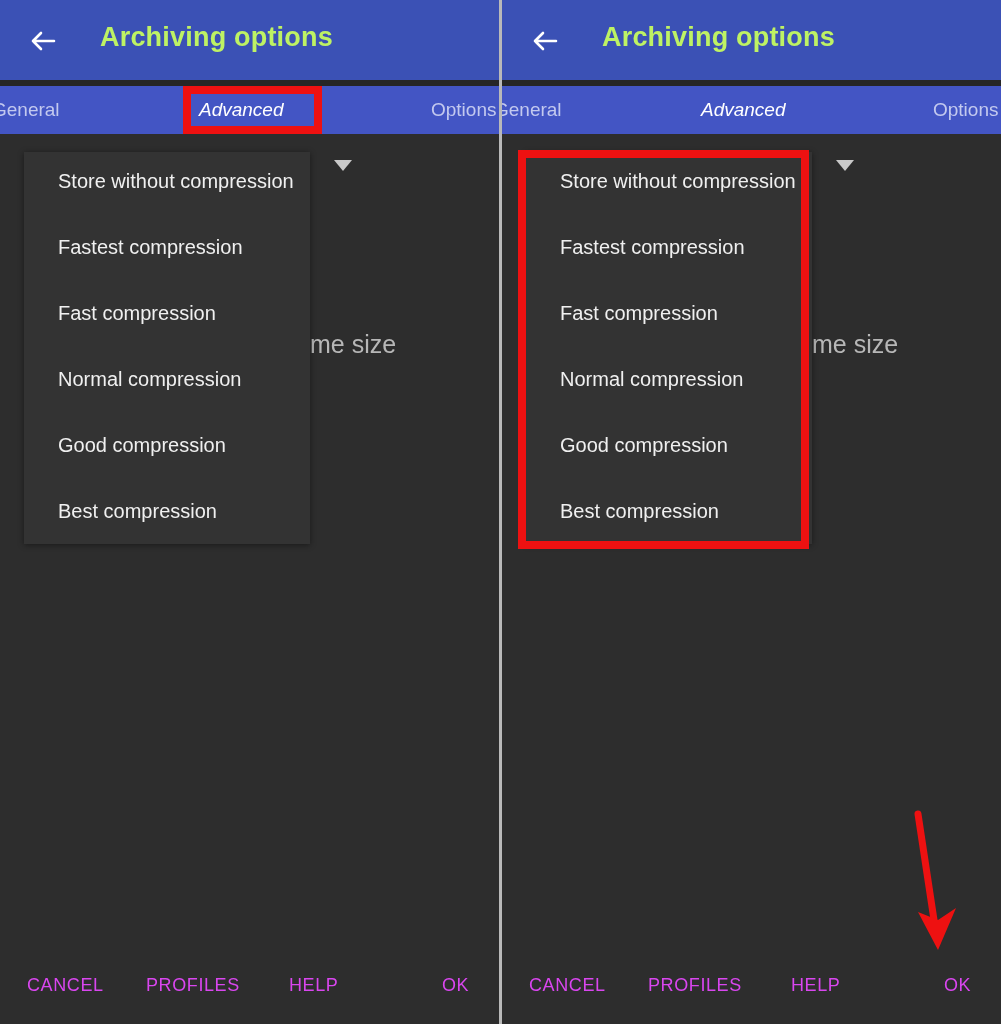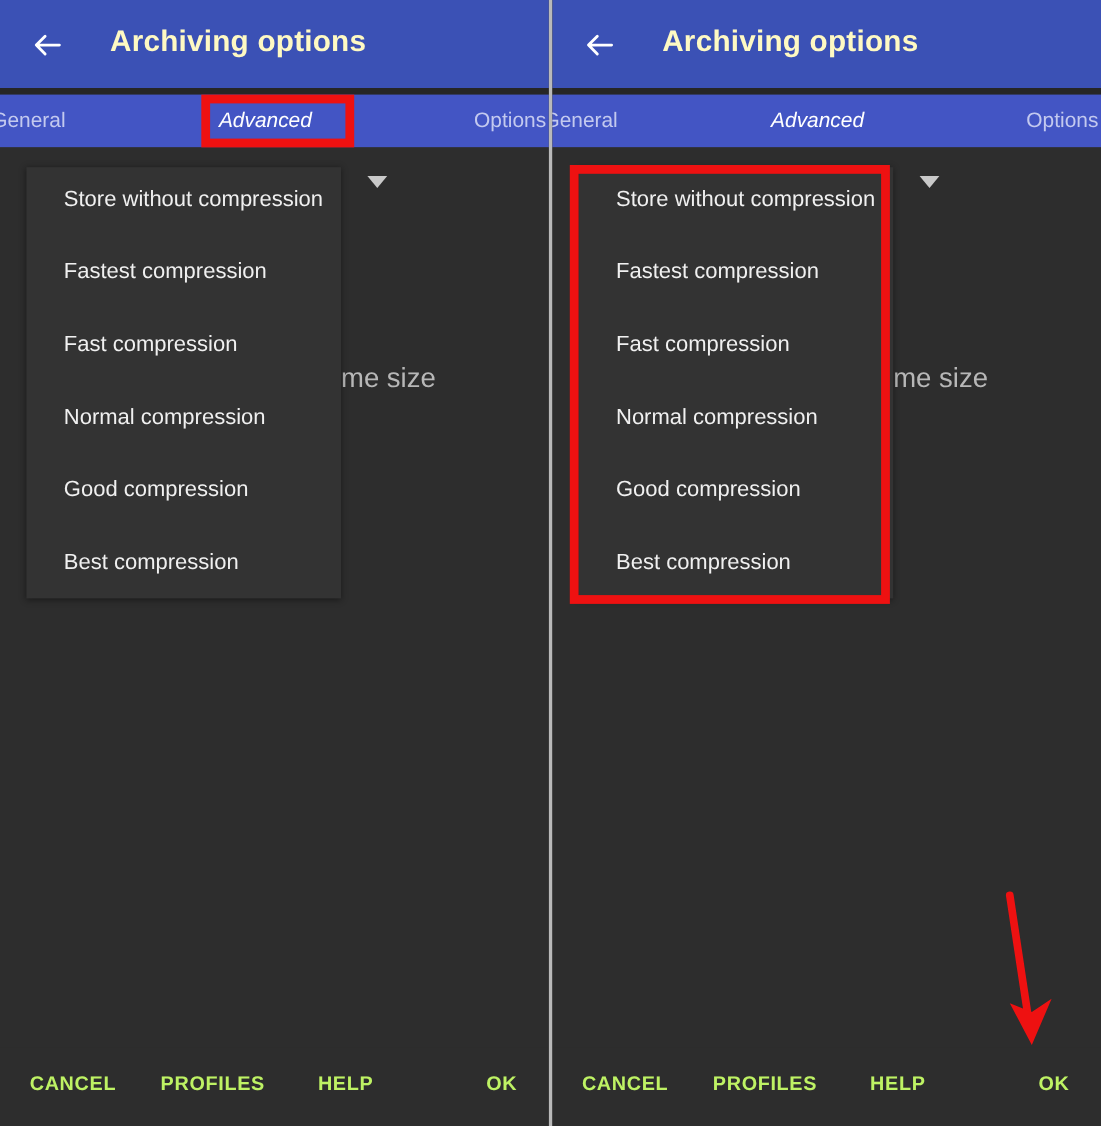--- a/index.html
+++ b/index.html
@@ -58,21 +58,21 @@
     height: 38px;
     cursor: pointer;
   }
   .back-icon svg { display: block; }
   .appbar-title {
     position: absolute;
     left: 100px;
     top: 22px;
     font-size: 27px;
     font-weight: bold;
-    color: #fef9c3;
+    color: #bef264;
     letter-spacing: 0.2px;
     white-space: nowrap;
   }
 
   
   .appbar-seam {
     position: absolute;
     left: 0;
     top: 80px;
     width: 100%;
@@ -175,23 +175,23 @@
     width: 100%;
     height: 72px;
     background: #2d2d2d;
   }
   .action-btn {
     position: absolute;
     top: 16px;
     height: 34px;
     line-height: 34px;
     font-size: 18px;
-    font-weight: bold;
+    font-weight: normal;
     letter-spacing: 0.6px;
-    color: #bef264;
+    color: #d946ef;
     white-space: nowrap;
     cursor: pointer;
   }
   .btn-cancel   { left: 27px; }
   .btn-profiles { left: 146px; }
   .btn-help     { left: 289px; }
   .btn-ok       { left: 425px; margin-left: 17px; }
 
   
   .annot-box {

